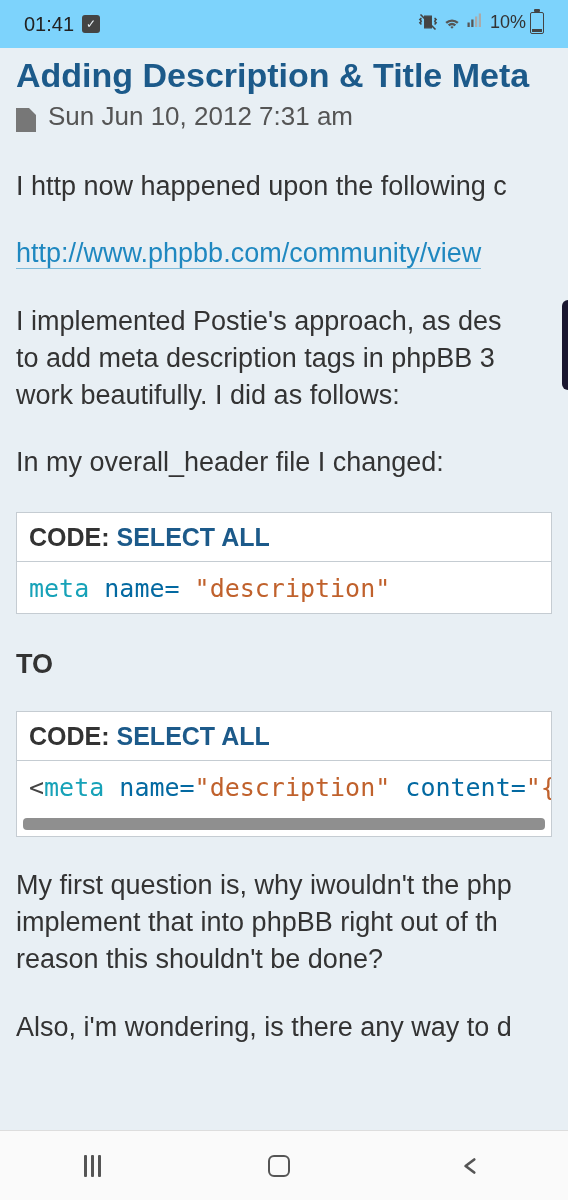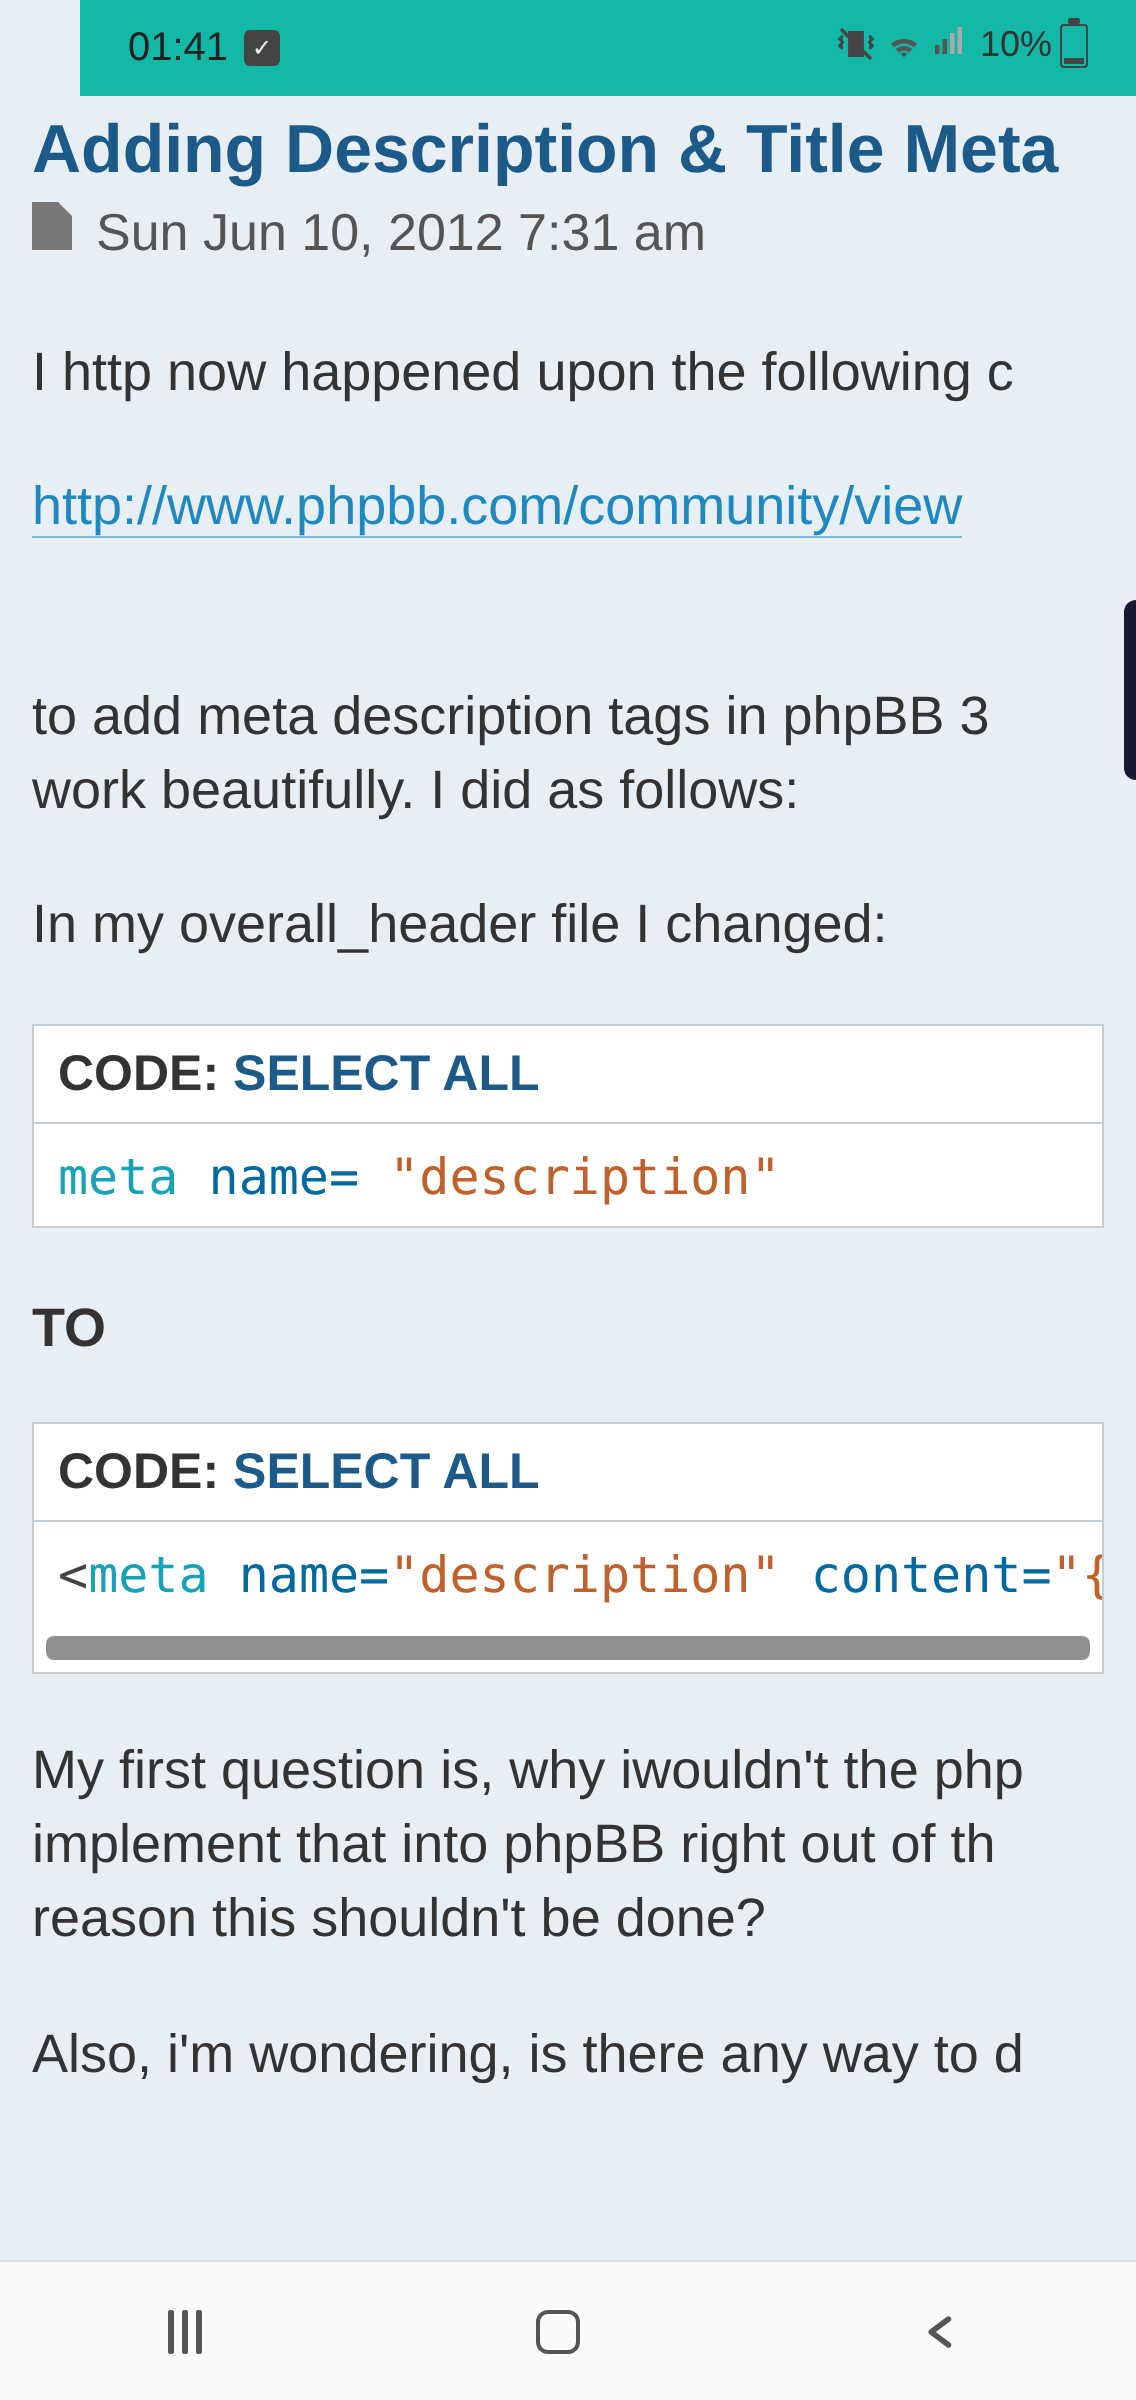--- a/index.html
+++ b/index.html
@@ -6,23 +6,22 @@
   html, body { width: 568px; height: 1200px; overflow: hidden; font-family: Arial, Helvetica, sans-serif; }
   body { background: #e8eff4; position: relative; }
 
   
   .status-bar {
     height: 48px;
     display: flex;
     align-items: center;
     justify-content: space-between;
     padding: 0 24px;
-    background: #14b8a6;
+    background: #7dd3fc;
     font-size: 20px;
-    margin-left: 40px;
   }
   .status-left { display: flex; align-items: center; gap: 8px; }
   .status-right { display: flex; gap: 4px; }
   .status-clock { font-weight: 400; color: #222; }
   .status-check {
     width: 18px; height: 18px; background: #444; border-radius: 3px;
     display: inline-flex; align-items: center; justify-content: center;
     color: #e8eff4; font-size: 12px; line-height: 1;
   }
   .status-icon { color: #444; font-size: 18px; }
@@ -40,21 +39,21 @@
     background: #444;
   }
 
   
   .content { padding: 0 16px; }
   .post-title {
     color: #1c5a8a; font-size: 34px; font-weight: 700; line-height: 1.15;
     margin-top: 8px; white-space: nowrap; overflow: hidden;
   }
   .post-meta {
-    display: flex; align-items: flex-start; gap: 12px; margin-top: 6px;
+    display: flex; align-items: flex-end; gap: 12px; margin-top: 6px;
     color: #555; font-size: 26px;
   }
   .file-icon {
     width: 20px; height: 24px; background: #777; position: relative;
   }
   .file-icon::after {
     content: ""; position: absolute; top: 0; right: 0;
     border-style: solid; border-width: 0 7px 7px 0;
     border-color: transparent #e8eff4 transparent transparent;
   }
@@ -153,21 +152,21 @@
   </div>
 
   <div class="post-body">
     <p>I http now happened upon the following c</p>
 
     <p>
       <a class="link" href="#">http://www.phpbb.com/community/view</a>
     </p>
 
     <p style="white-space:normal; margin-bottom:30px;">
-      <br>
+      <span>I implemented Postie's approach, as des</span><br>
       <span>to add meta description tags in phpBB 3</span><br>
       <span>work beautifully. I did as follows:</span>
     </p>
 
     <p>In my overall_header file I changed:</p>
 
     <div class="code-box">
       <div class="code-header">
         <span>CODE:</span>
         <span class="select-all">SELECT ALL</span>

